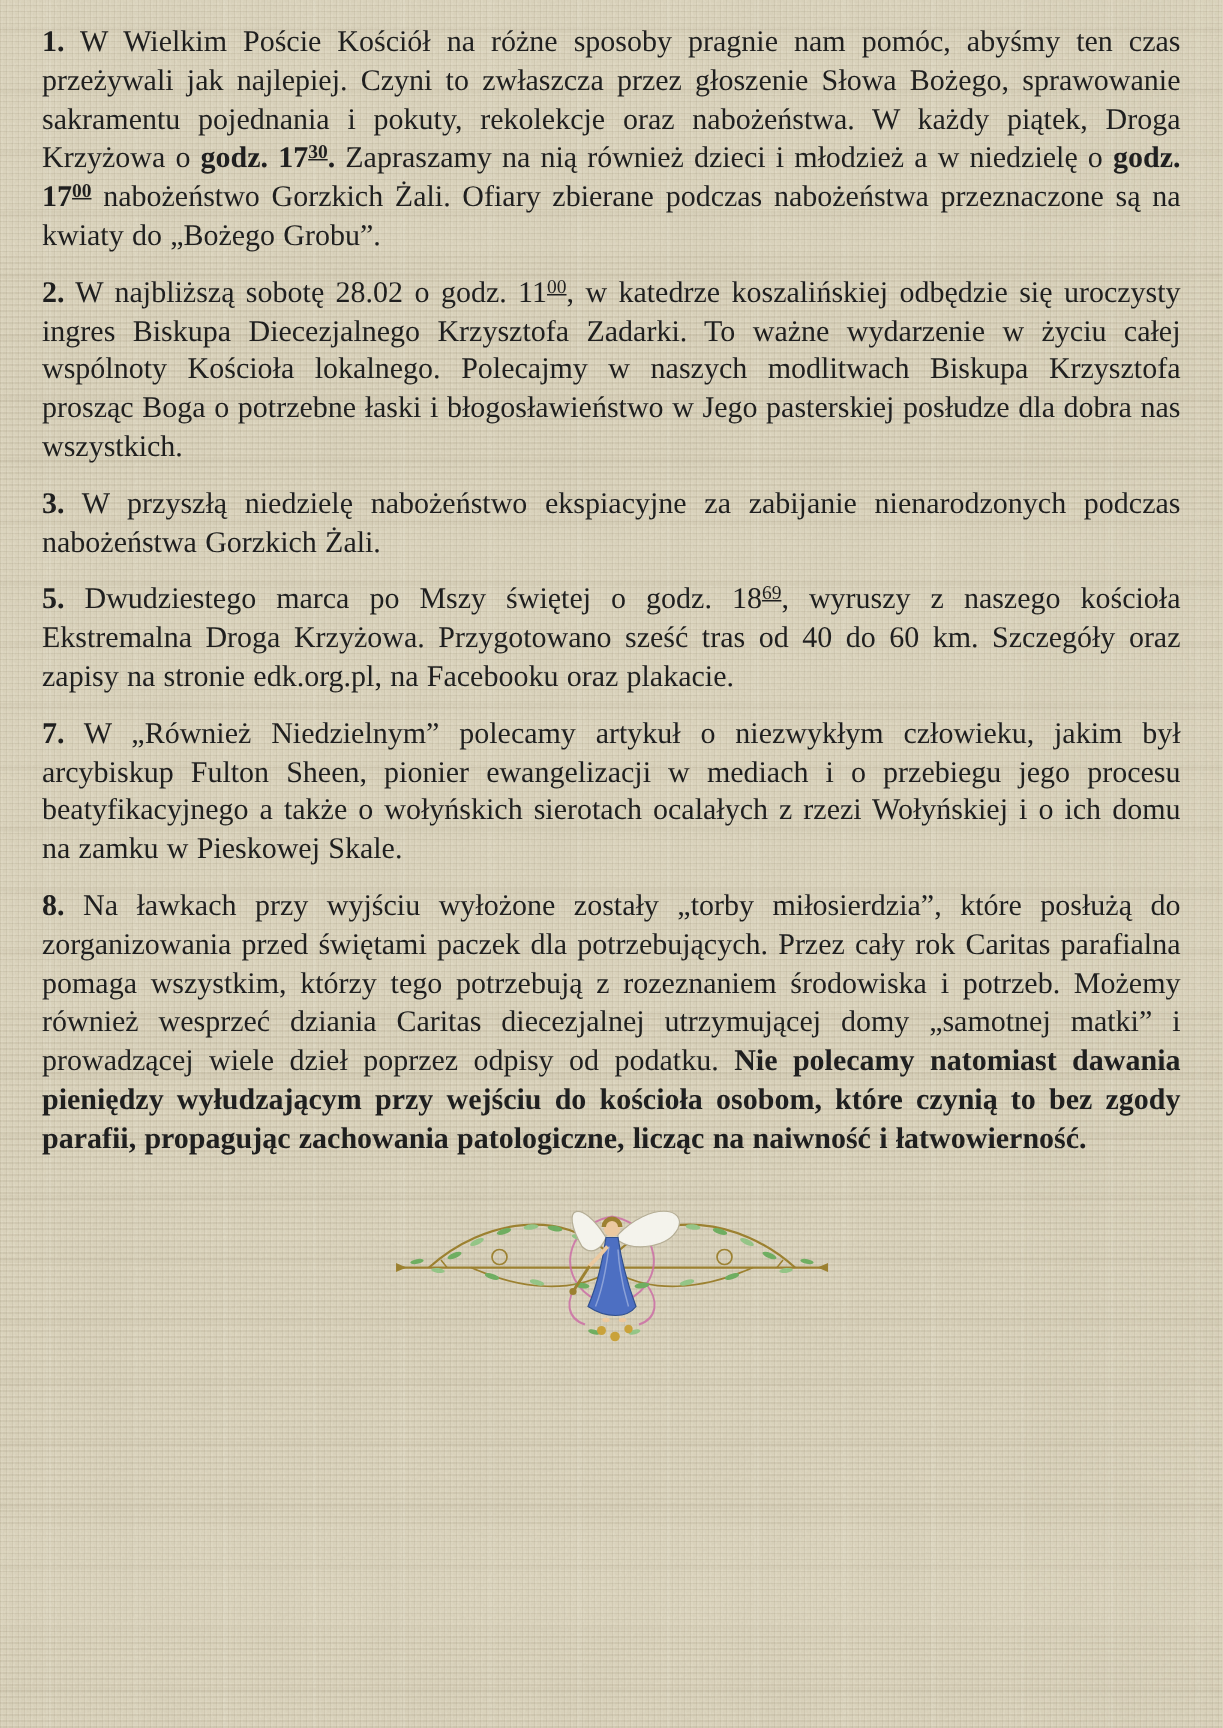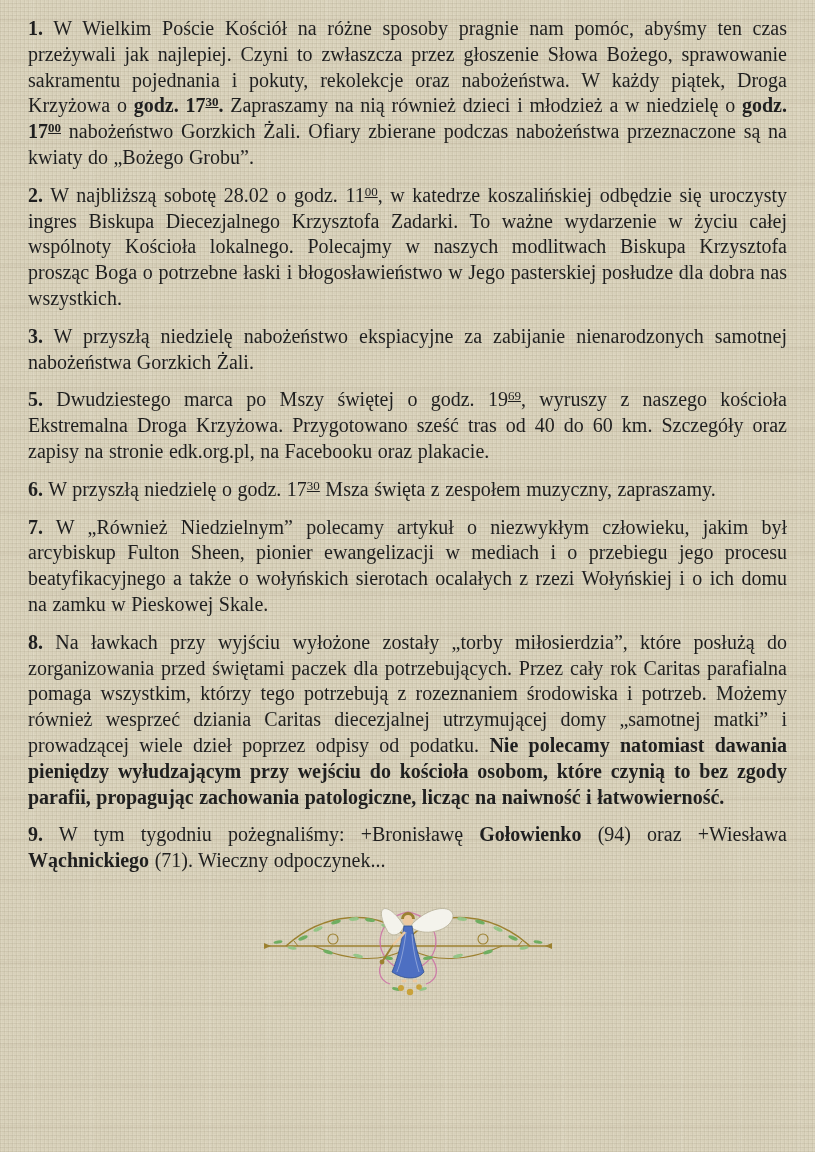--- a/index.html
+++ b/index.html
@@ -61,26 +61,24 @@
       <feTurbulence type="fractalNoise" baseFrequency="0.02 0.014" numOctaves="2" seed="4" stitchTiles="stitch"></feTurbulence>
       <feColorMatrix type="matrix" values="0 0 0 0 0.45  0 0 0 0 0.41  0 0 0 0 0.30  0 0 0 0.35 0"></feColorMatrix>
     </filter>
     <rect width="815" height="1152" filter="url(#grain)" opacity="0.42"></rect>
     <rect width="815" height="1152" filter="url(#mottle)" opacity="0.25"></rect>
   </svg>
 
   <div class="content" id="paragraphs">
       <p class="para"><span class="b">1.</span><span> W Wielkim Poście Kościół na różne sposoby pragnie nam pomóc, abyśmy ten czas przeżywali jak najlepiej. Czyni to zwłaszcza przez głoszenie Słowa Bożego, sprawowanie sakramentu pojednania i pokuty, rekolekcje oraz nabożeństwa. W każdy piątek, Droga Krzyżowa o </span><span class="b">godz. 17</span><sup class="s b">30</sup><span class="b">. </span><span>Zapraszamy na nią również dzieci i młodzież a w niedzielę o </span><span class="b">godz. 17</span><sup class="s b">00</sup><span> nabożeństwo Gorzkich Żali. Ofiary zbierane podczas nabożeństwa przeznaczone są na kwiaty do „Bożego Grobu”.</span></p>
       <p class="para"><span class="b">2.</span><span> W najbliższą sobotę 28.02 o godz. 11</span><sup class="s">00</sup><span>, w katedrze koszalińskiej odbędzie się uroczysty ingres Biskupa Diecezjalnego Krzysztofa Zadarki. To ważne wydarzenie w życiu całej wspólnoty Kościoła lokalnego. Polecajmy w naszych modlitwach Biskupa Krzysztofa prosząc Boga o potrzebne łaski i błogosławieństwo w Jego pasterskiej posłudze dla dobra nas wszystkich.</span></p>
-      <p class="para"><span class="b">3.</span><span> W przyszłą niedzielę nabożeństwo ekspiacyjne za zabijanie nienarodzonych samotnej nabożeństwa Gorzkich Żali.</span></p>
-      <p class="para"><span class="b">5.</span><span> Dwudziestego marca po Mszy świętej o godz. 19</span><sup class="s">69</sup><span>, wyruszy z naszego kościoła Ekstremalna Droga Krzyżowa. Przygotowano sześć tras od 40 do 60 km. Szczegóły oraz zapisy na stronie edk.org.pl, na Facebooku oraz plakacie.</span></p>
-      <p class="para"><span class="b">6.</span><span> W przyszłą niedzielę o godz. 17</span><sup class="s">30</sup><span> Msza święta z zespołem muzyczny, zapraszamy.</span></p>
+      <p class="para"><span class="b">3.</span><span> W przyszłą niedzielę nabożeństwo ekspiacyjne za zabijanie nienarodzonych podczas nabożeństwa Gorzkich Żali.</span></p>
+      <p class="para"><span class="b">5.</span><span> Dwudziestego marca po Mszy świętej o godz. 18</span><sup class="s">69</sup><span>, wyruszy z naszego kościoła Ekstremalna Droga Krzyżowa. Przygotowano sześć tras od 40 do 60 km. Szczegóły oraz zapisy na stronie edk.org.pl, na Facebooku oraz plakacie.</span></p>
       <p class="para"><span class="b">7.</span><span> W „Również Niedzielnym” polecamy artykuł o niezwykłym człowieku, jakim był arcybiskup Fulton Sheen, pionier ewangelizacji w mediach i o przebiegu jego procesu beatyfikacyjnego a także o wołyńskich sierotach ocalałych z rzezi Wołyńskiej i o ich domu na zamku w Pieskowej Skale.</span></p>
       <p class="para"><span class="b">8.</span><span> Na ławkach przy wyjściu wyłożone zostały „torby miłosierdzia”, które posłużą do zorganizowania przed świętami paczek dla potrzebujących. Przez cały rok Caritas parafialna pomaga wszystkim, którzy tego potrzebują z rozeznaniem środowiska i potrzeb. Możemy również wesprzeć dziania Caritas diecezjalnej utrzymującej domy „samotnej matki” i prowadzącej wiele dzieł poprzez odpisy od podatku. </span><span class="b">Nie polecamy natomiast dawania pieniędzy wyłudzającym przy wejściu do kościoła osobom, które czynią to bez zgody parafii, propagując zachowania patologiczne, licząc na naiwność i łatwowierność.</span></p>
-      <p class="para"><span class="b">9.</span><span> W tym tygodniu pożegnaliśmy: +Bronisławę </span><span class="b">Gołowienko</span><span> (94) oraz +Wiesława </span><span class="b">Wąchnickiego</span><span> (71). Wieczny odpoczynek...</span></p>
     </div>
 
   <div class="ornament-wrap">
     <svg width="300" height="104" viewBox="0 0 300 104" aria-hidden="true" style="--gold: #9c8130; --goldflower: #c9a23a; --green: #6fae61; --green2: #94c587; --pink: #cc6fa6; --blue: #4d6fc2; --wing: #f4f3ec; --skin: #ecc9a0;">
       <g stroke="var(--gold,#9c8130)" fill="none" stroke-width="1.5">
         <path d="M6 50 H294"></path>
         <path d="M28 50 C 66 16, 118 12, 147 40"></path>
         <path d="M272 50 C 234 16, 182 12, 153 40"></path>
         <path d="M56 50 C 92 66, 124 66, 146 54" stroke-width="1.1"></path>
         <path d="M244 50 C 208 66, 176 66, 154 54" stroke-width="1.1"></path>

